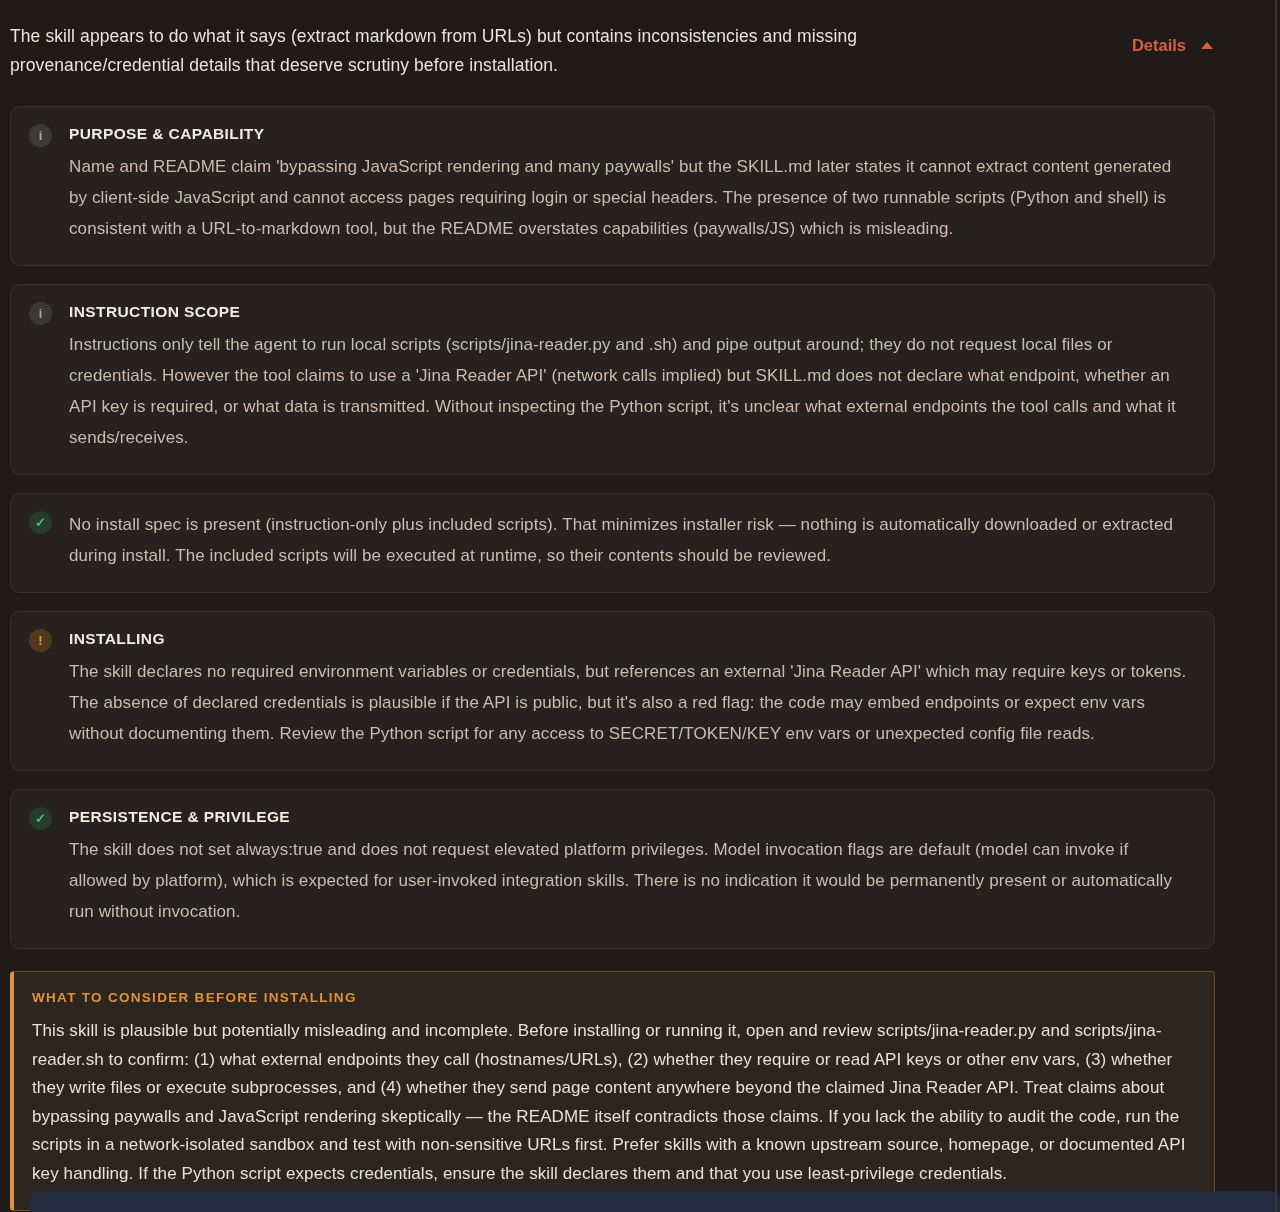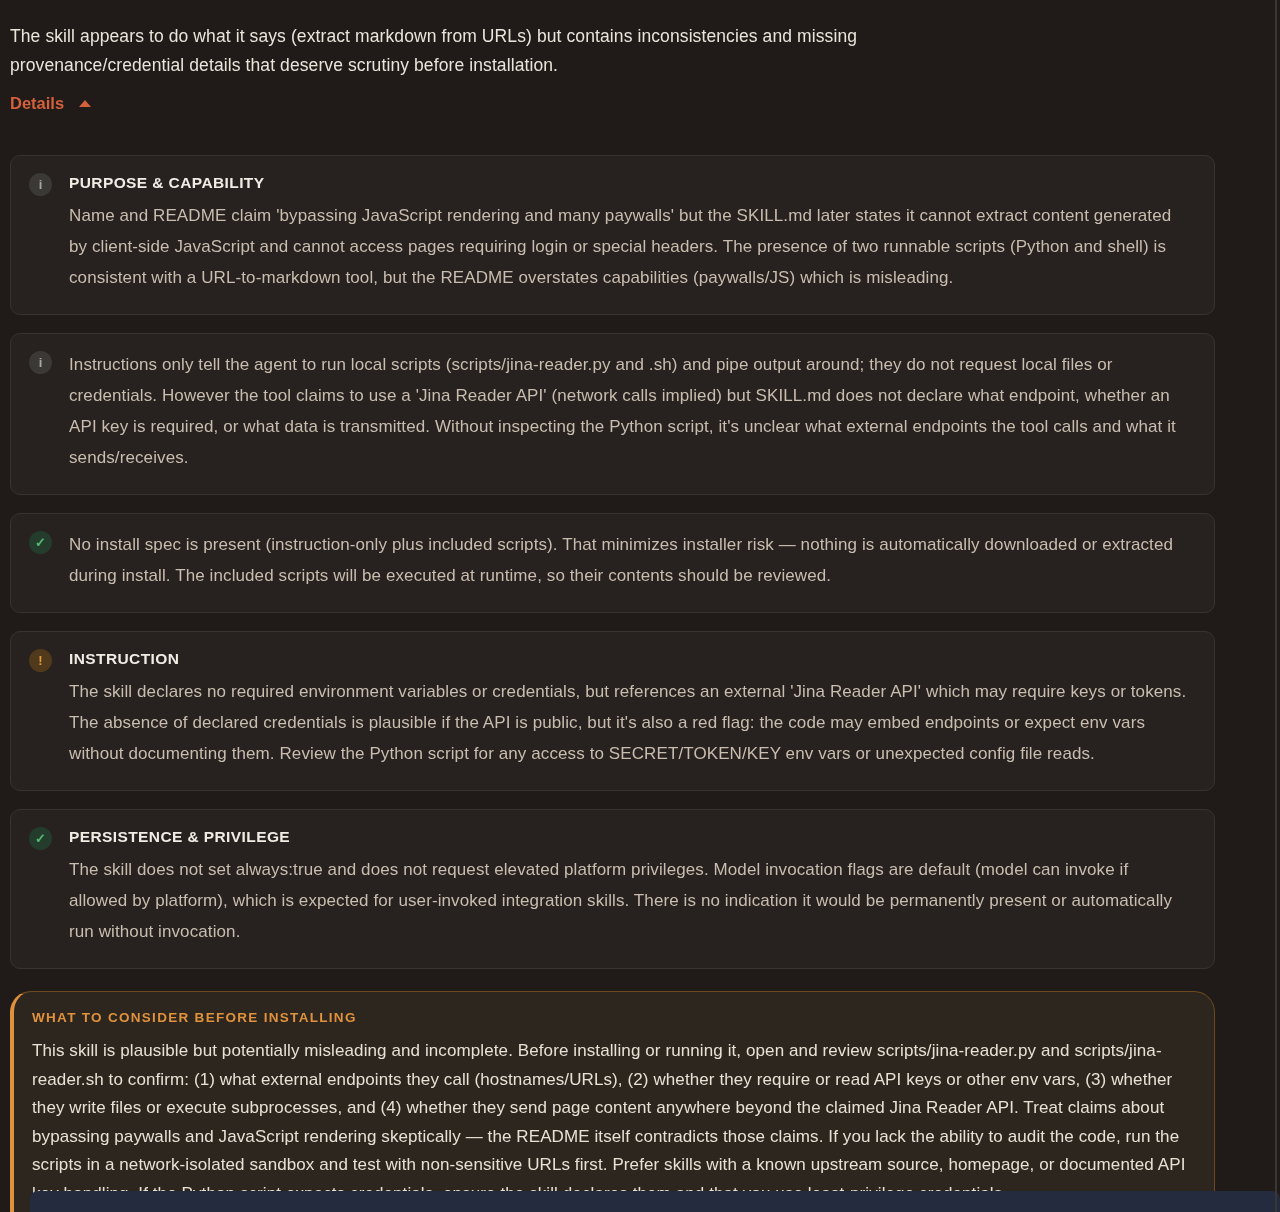--- a/index.html
+++ b/index.html
@@ -13,23 +13,22 @@
   .page {
     padding:22px 65px 0 10px;
     position:relative;
     height:100%;
   }
   
   .header-row {
     display:flex;
     justify-content:space-between;
     align-items:flex-start;
-    margin-bottom:42px;
+    margin-bottom:26px;
     padding-right:2px;
-    flex-direction:column;
   }
   .summary {
     font-size:17.5px;
     line-height:29px;
     color:#eae4db;
     max-width:980px;
     letter-spacing:0.1px;
   }
   .details-toggle {
     margin-top:14px;
@@ -85,21 +84,21 @@
     font-size:17px;
     line-height:31px;
     color:#c8bdae;
     letter-spacing:0.1px;
   }
   
   .advisory {
     background:#2d261f;
     border:1px solid #6e4a22;
     border-left:4px solid #e0913c;
-    border-radius:21px;
+    border-radius:4px;
     padding:18px 22px 22px 18px;
     margin-top:22px;
   }
   .advisory-title {
     color:#e0913c;
     font-size:13.5px;
     font-weight:700;
     letter-spacing:1.3px;
     margin-bottom:12px;
   }
@@ -142,35 +141,36 @@
     <span class="icon status-info">i</span>
     <div>
       <div class="card-title">PURPOSE &amp; CAPABILITY</div>
       <div class="card-body">Name and README claim 'bypassing JavaScript rendering and many paywalls' but the SKILL.md later states it cannot extract content generated by client-side JavaScript and cannot access pages requiring login or special headers. The presence of two runnable scripts (Python and shell) is consistent with a URL-to-markdown tool, but the README overstates capabilities (paywalls/JS) which is misleading.</div>
     </div>
   </section>
 
   <section class="card">
     <span class="icon status-info">i</span>
     <div>
+      <div class="card-title">INSTRUCTION SCOPE</div>
       <div class="card-body">Instructions only tell the agent to run local scripts (scripts/jina-reader.py and .sh) and pipe output around; they do not request local files or credentials. However the tool claims to use a 'Jina Reader API' (network calls implied) but SKILL.md does not declare what endpoint, whether an API key is required, or what data is transmitted. Without inspecting the Python script, it's unclear what external endpoints the tool calls and what it sends/receives.</div>
     </div>
   </section>
 
   <section class="card">
     <span class="icon status-pass">✓</span>
     <div>
       <div class="card-body">No install spec is present (instruction-only plus included scripts). That minimizes installer risk — nothing is automatically downloaded or extracted during install. The included scripts will be executed at runtime, so their contents should be reviewed.</div>
     </div>
   </section>
 
   <section class="card">
     <span class="icon status-warning">!</span>
     <div>
-      <div class="card-title">INSTRUCTION</div>
+      <div class="card-title">INSTALLING</div>
       <div class="card-body">The skill declares no required environment variables or credentials, but references an external 'Jina Reader API' which may require keys or tokens. The absence of declared credentials is plausible if the API is public, but it's also a red flag: the code may embed endpoints or expect env vars without documenting them. Review the Python script for any access to SECRET/TOKEN/KEY env vars or unexpected config file reads.</div>
     </div>
   </section>
 
   <section class="card">
     <span class="icon status-pass">✓</span>
     <div>
       <div class="card-title">PERSISTENCE &amp; PRIVILEGE</div>
       <div class="card-body">The skill does not set always:true and does not request elevated platform privileges. Model invocation flags are default (model can invoke if allowed by platform), which is expected for user-invoked integration skills. There is no indication it would be permanently present or automatically run without invocation.</div>
     </div>

